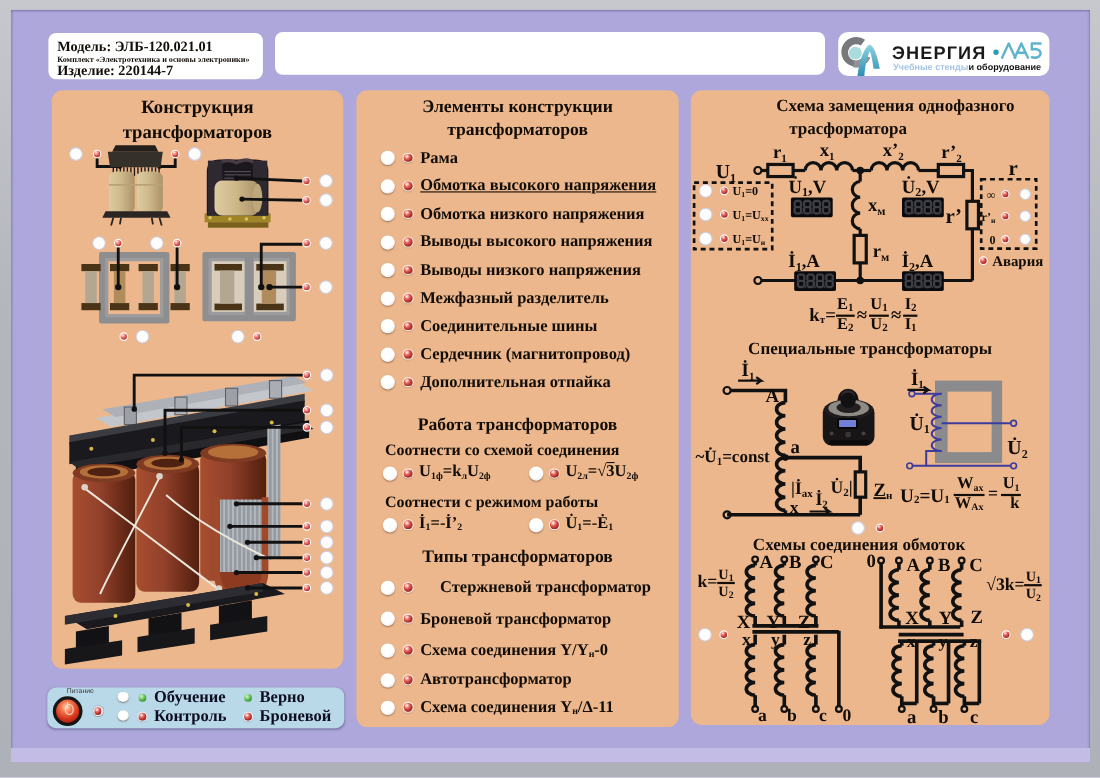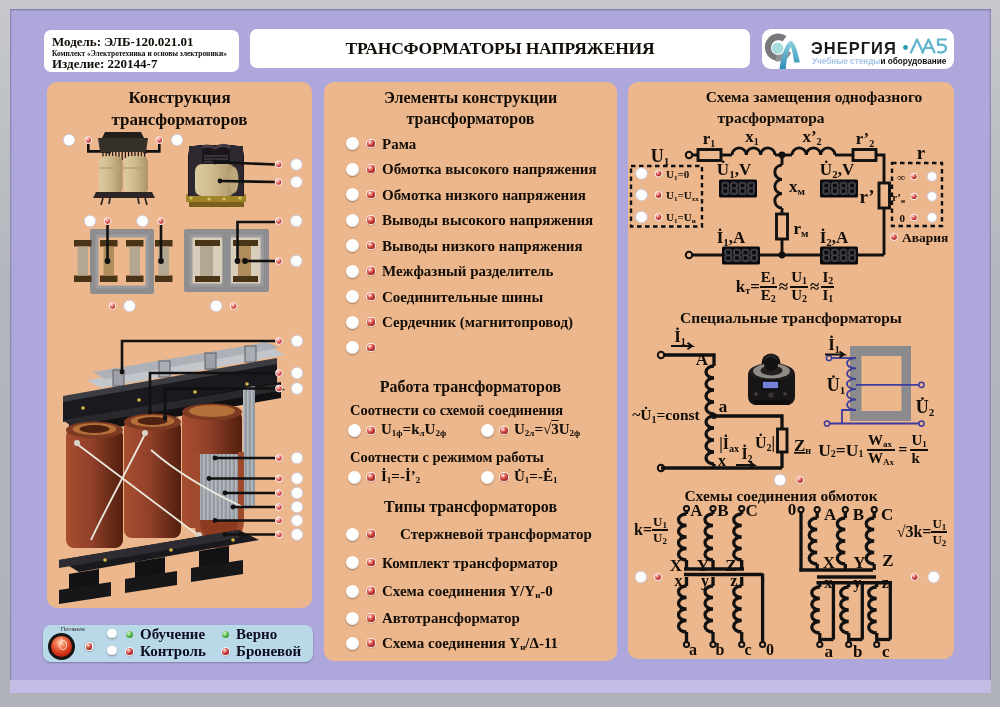--- a/index.html
+++ b/index.html
@@ -15,38 +15,37 @@
   .wled{position:absolute;border-radius:50%;
     background:radial-gradient(circle at 38% 32%, #ffffff 55%, #e9e7ee 80%, #d8d5e0 100%);
     box-shadow:0 1px 1.5px rgba(80,60,40,.5);}
   .rled{position:absolute;border-radius:50%;
     background:radial-gradient(circle at 36% 30%, #ffddd6 8%, #e2655e 33%, #b52e2b 62%, #7c1917 100%);
     box-shadow:0 0 0 1px rgba(255,255,255,.85), 0 1px 1.5px rgba(80,40,30,.6);}
   .gdot{position:absolute;border-radius:50%;
     background:radial-gradient(circle at 36% 30%, #b9f0b0 10%, #4eae43 55%, #247a22 100%);}
   svg{position:absolute;overflow:visible;}
   .frow{position:absolute;display:flex;align-items:center;justify-content:center;color:#120d07;font-weight:bold;font-family:"Liberation Serif",serif;}
-  .fr{display:inline-block;text-align:left;vertical-align:middle;}
+  .fr{display:inline-block;text-align:right;vertical-align:middle;}
   .fr .n{display:block;border-bottom:2.2px solid #120d07;padding:0 1px;line-height:1.05;}
   .fr .d{display:block;line-height:1.05;padding:0 1px;}
   sub{vertical-align:baseline;position:relative;top:0.18em;}
 
 </style>
 </head>
 <body>
 <div id="stage">
   <div id="inner"></div>
 
   <div class="wbox" style="left:44px;top:30px;width:195px;height:42px;"></div>
   <div class="t" style="left:52px;top:34px;font-size:13px;">Модель: ЭЛБ-120.021.01</div>
   <div class="t" style="left:52px;top:48.5px;font-size:7.4px;">Комплект «Электротехника и основы электроники»</div>
   <div class="t" style="left:52px;top:56px;font-size:13px;">Изделие: 220144-7</div>
 
   <div class="wbox" style="left:250px;top:29px;width:500px;height:39px;"></div>
-  <div class="t c" style="left:250px;top:37.5px;width:500px;font-size:17.5px;letter-spacing:-0.2px;">ТРАНСФОРМАТОРЫ НАПРЯЖЕНИЯ</div>
 
   <div class="wbox" style="left:762px;top:29px;width:192px;height:40px;border-radius:9px;"></div>
   <svg id="logo" style="left:762px;top:29px;" width="192" height="40" viewBox="0 0 192 40">
 <defs>
 <linearGradient id="tealg" x1="0" y1="0" x2="0" y2="1">
  <stop offset="0" stop-color="#8fd2e2"></stop>
           <stop offset="1" stop-color="#2e8fb4"></stop>
 </linearGradient>
 </defs>
 <path d="M22.5,9.8 A10.3,10.3 0 1 0 25.9,22.3" fill="none" stroke="#77797d" stroke-width="6.6"></path>
@@ -314,47 +313,48 @@
 </svg>
 
   <div class="t c" style="left:324px;top:89px;width:293px;font-size:16px;">Элементы конструкции</div>
   <div class="t c" style="left:324px;top:110px;width:293px;font-size:16px;">трансформаторов</div>
   <div id="midrows"></div>
   <div class="wled" style="left:345.5px;top:137.0px;width:13px;height:13px;"></div>
   <div class="rled" style="left:367.25px;top:139.75px;width:7.5px;height:7.5px;"></div>
   <div class="t" style="left:382px;top:133.5px;font-size:15px;line-height:20px;">Рама</div>
   <div class="wled" style="left:345.5px;top:162.5px;width:13px;height:13px;"></div>
   <div class="rled" style="left:367.25px;top:165.25px;width:7.5px;height:7.5px;"></div>
-  <div class="t" style="left:382px;top:159px;font-size:15px;line-height:20px;">Обмотка высокого напряжения</div>
+  <div class="t" style="left:382px;top:159px;font-size:15px;line-height:20px;text-decoration:underline;">Обмотка высокого напряжения</div>
   <div class="wled" style="left:345.5px;top:188.0px;width:13px;height:13px;"></div>
   <div class="rled" style="left:367.25px;top:190.75px;width:7.5px;height:7.5px;"></div>
   <div class="t" style="left:382px;top:184.5px;font-size:15px;line-height:20px;">Обмотка низкого напряжения</div>
   <div class="wled" style="left:345.5px;top:213.5px;width:13px;height:13px;"></div>
   <div class="rled" style="left:367.25px;top:216.25px;width:7.5px;height:7.5px;"></div>
   <div class="t" style="left:382px;top:210px;font-size:15px;line-height:20px;">Выводы высокого напряжения</div>
   <div class="wled" style="left:345.5px;top:239.0px;width:13px;height:13px;"></div>
   <div class="rled" style="left:367.25px;top:241.75px;width:7.5px;height:7.5px;"></div>
   <div class="t" style="left:382px;top:235.5px;font-size:15px;line-height:20px;">Выводы низкого напряжения</div>
   <div class="wled" style="left:345.5px;top:264.5px;width:13px;height:13px;"></div>
   <div class="rled" style="left:367.25px;top:267.25px;width:7.5px;height:7.5px;"></div>
   <div class="t" style="left:382px;top:261px;font-size:15px;line-height:20px;">Межфазный разделитель</div>
   <div class="wled" style="left:345.5px;top:290.0px;width:13px;height:13px;"></div>
   <div class="rled" style="left:367.25px;top:292.75px;width:7.5px;height:7.5px;"></div>
   <div class="t" style="left:382px;top:286.5px;font-size:15px;line-height:20px;">Соединительные шины</div>
   <div class="wled" style="left:345.5px;top:315.5px;width:13px;height:13px;"></div>
   <div class="rled" style="left:367.25px;top:318.25px;width:7.5px;height:7.5px;"></div>
   <div class="t" style="left:382px;top:312px;font-size:15px;line-height:20px;">Сердечник (магнитопровод)</div>
   <div class="wled" style="left:345.5px;top:341.0px;width:13px;height:13px;"></div>
   <div class="rled" style="left:367.25px;top:343.75px;width:7.5px;height:7.5px;"></div>
+  <div class="t" style="left:382px;top:337.5px;font-size:15px;line-height:20px;">Дополнительная отпайка</div>
   <div class="wled" style="left:345.5px;top:527.5px;width:13px;height:13px;"></div>
   <div class="rled" style="left:367.25px;top:530.25px;width:7.5px;height:7.5px;"></div>
   <div class="t" style="left:400px;top:524px;font-size:15px;line-height:20px;">Стержневой трансформатор</div>
   <div class="wled" style="left:345.5px;top:556.0px;width:13px;height:13px;"></div>
   <div class="rled" style="left:367.25px;top:558.75px;width:7.5px;height:7.5px;"></div>
-  <div class="t" style="left:382px;top:552.5px;font-size:15px;line-height:20px;">Комплект трансформатор</div>
+  <div class="t" style="left:382px;top:552.5px;font-size:15px;line-height:20px;">Броневой трансформатор</div>
   <div class="wled" style="left:345.5px;top:584.5px;width:13px;height:13px;"></div>
   <div class="rled" style="left:367.25px;top:587.25px;width:7.5px;height:7.5px;"></div>
   <div class="t" style="left:382px;top:581px;font-size:15px;line-height:20px;">Схема соединения Y/Y<sub style="font-size:9px;">н</sub>-0</div>
   <div class="wled" style="left:345.5px;top:611.5px;width:13px;height:13px;"></div>
   <div class="rled" style="left:367.25px;top:614.25px;width:7.5px;height:7.5px;"></div>
   <div class="t" style="left:382px;top:608px;font-size:15px;line-height:20px;">Автотрансформатор</div>
   <div class="wled" style="left:345.5px;top:636.5px;width:13px;height:13px;"></div>
   <div class="rled" style="left:367.25px;top:639.25px;width:7.5px;height:7.5px;"></div>
   <div class="t" style="left:382px;top:633px;font-size:15px;line-height:20px;">Схема соединения Y<sub style="font-size:9px;">н</sub>/Δ-11</div>
   <div class="wled" style="left:347.5px;top:424.0px;width:13px;height:13px;"></div>

